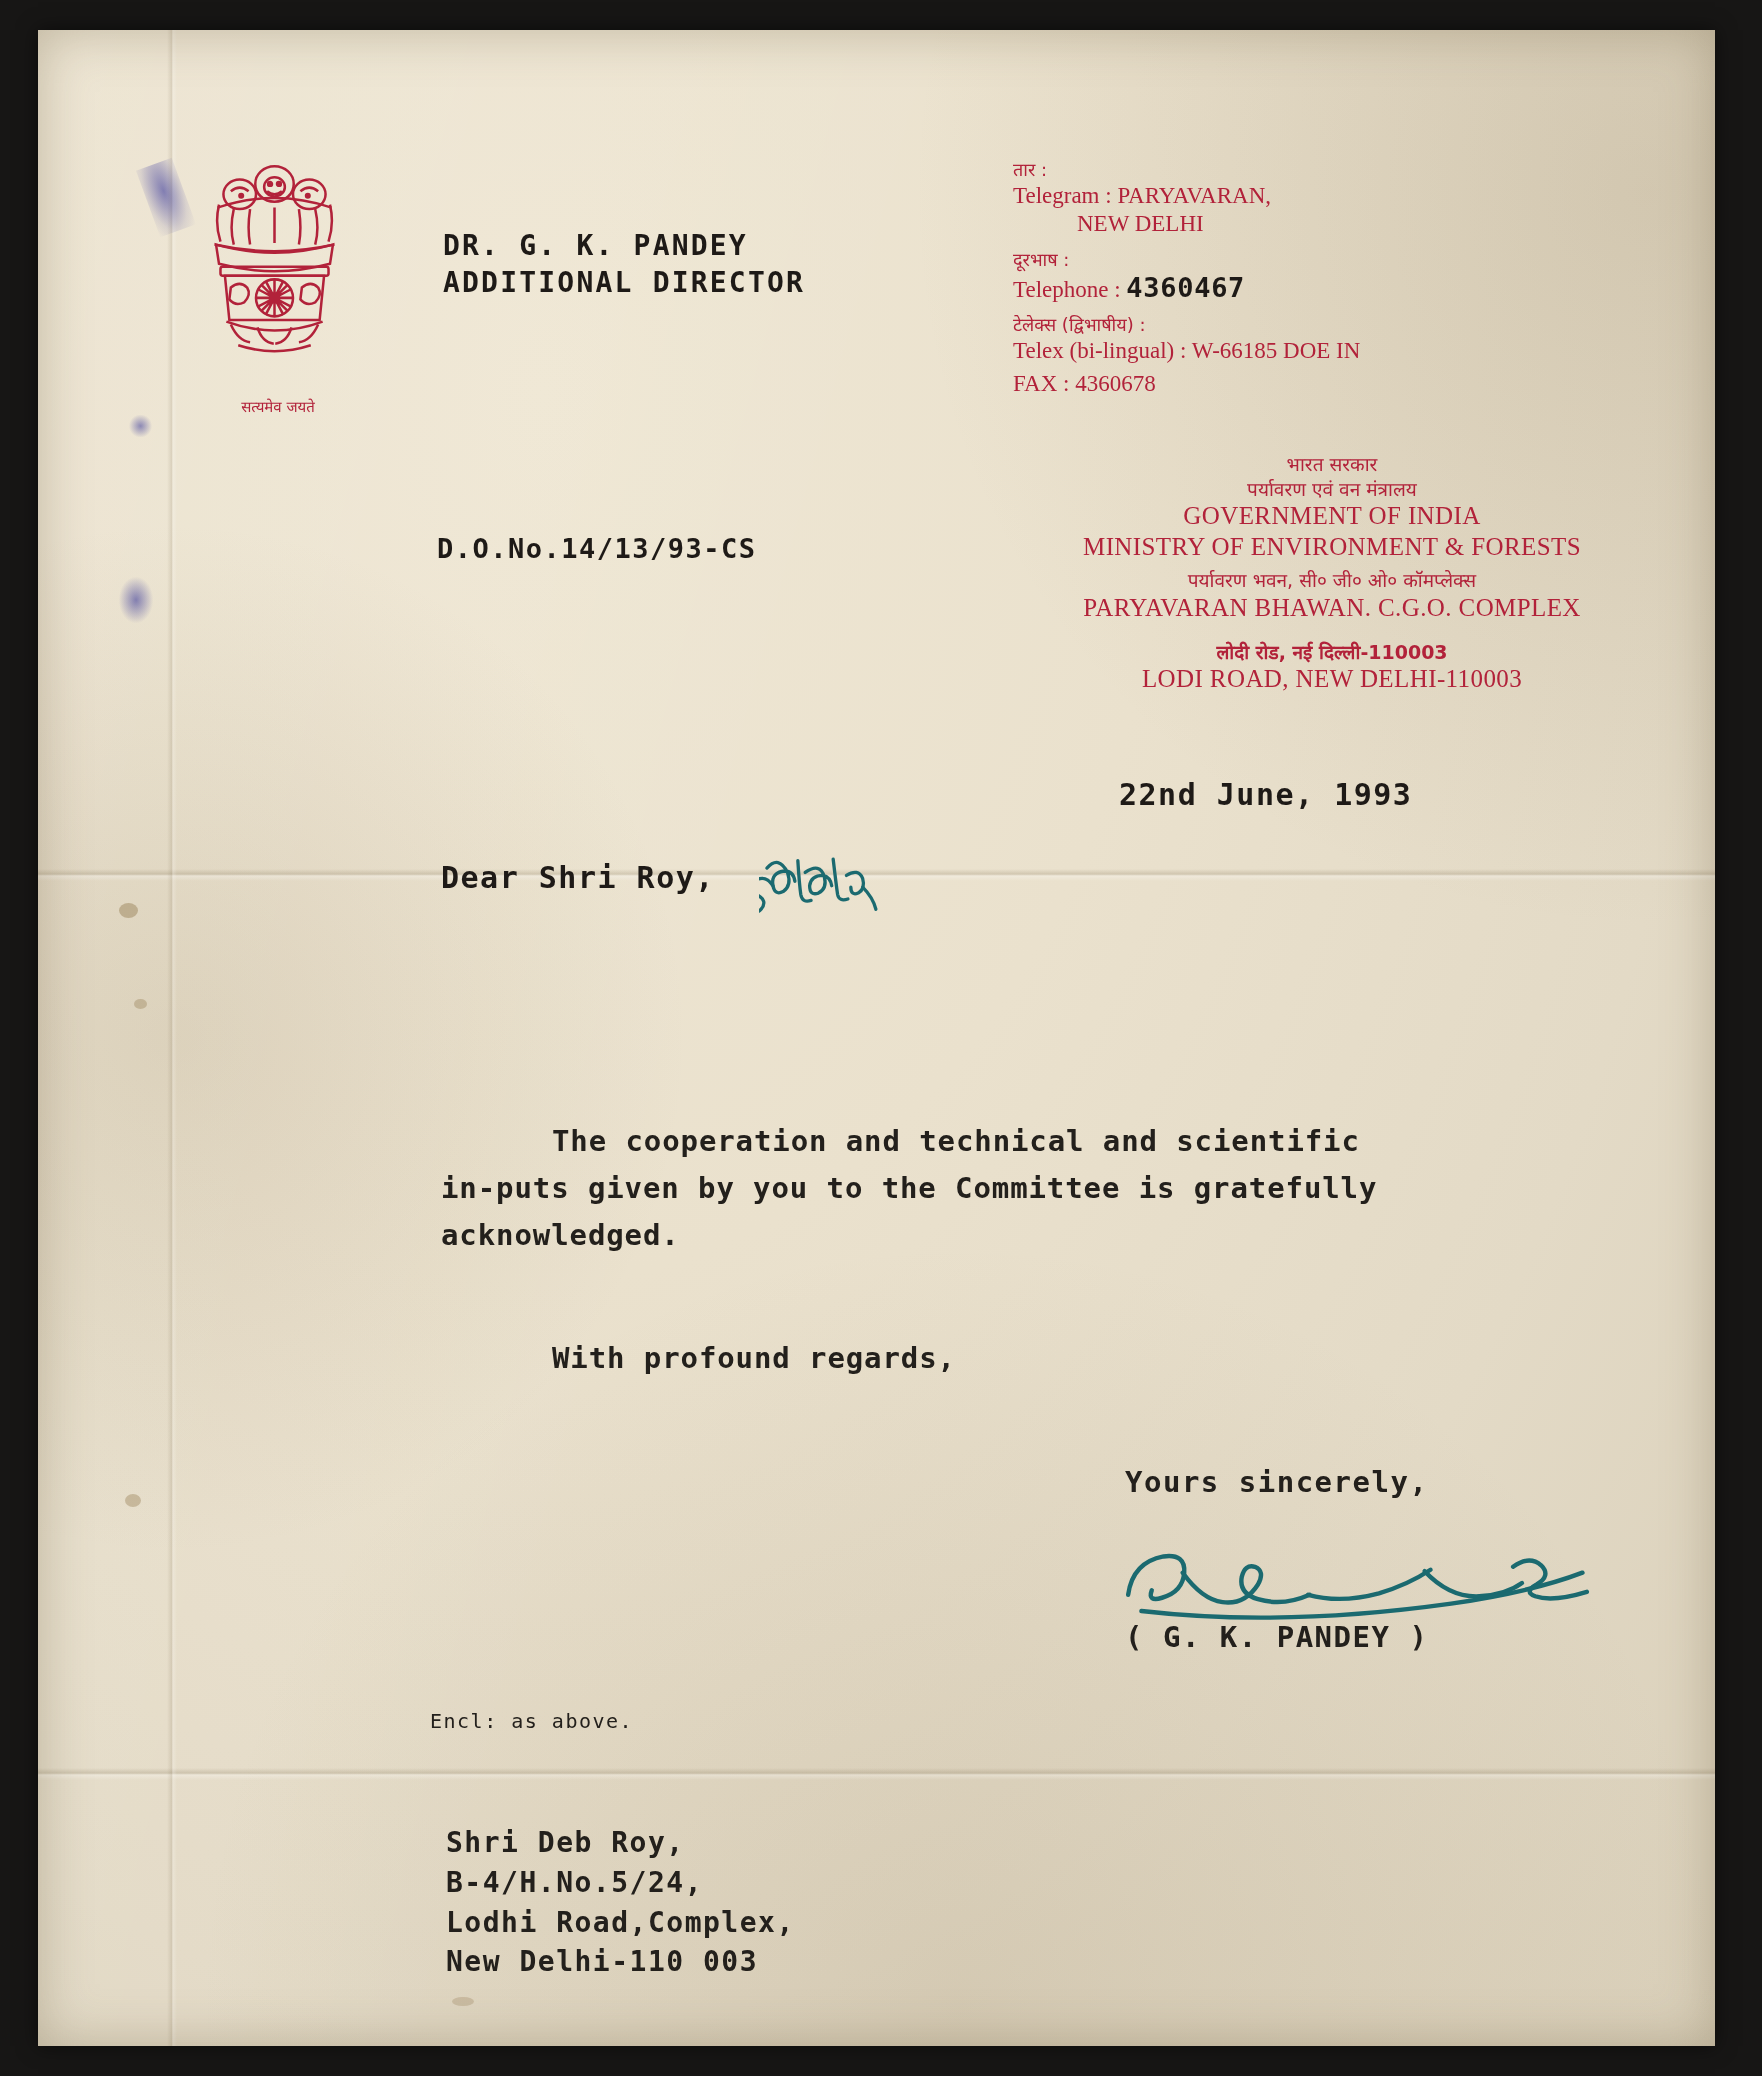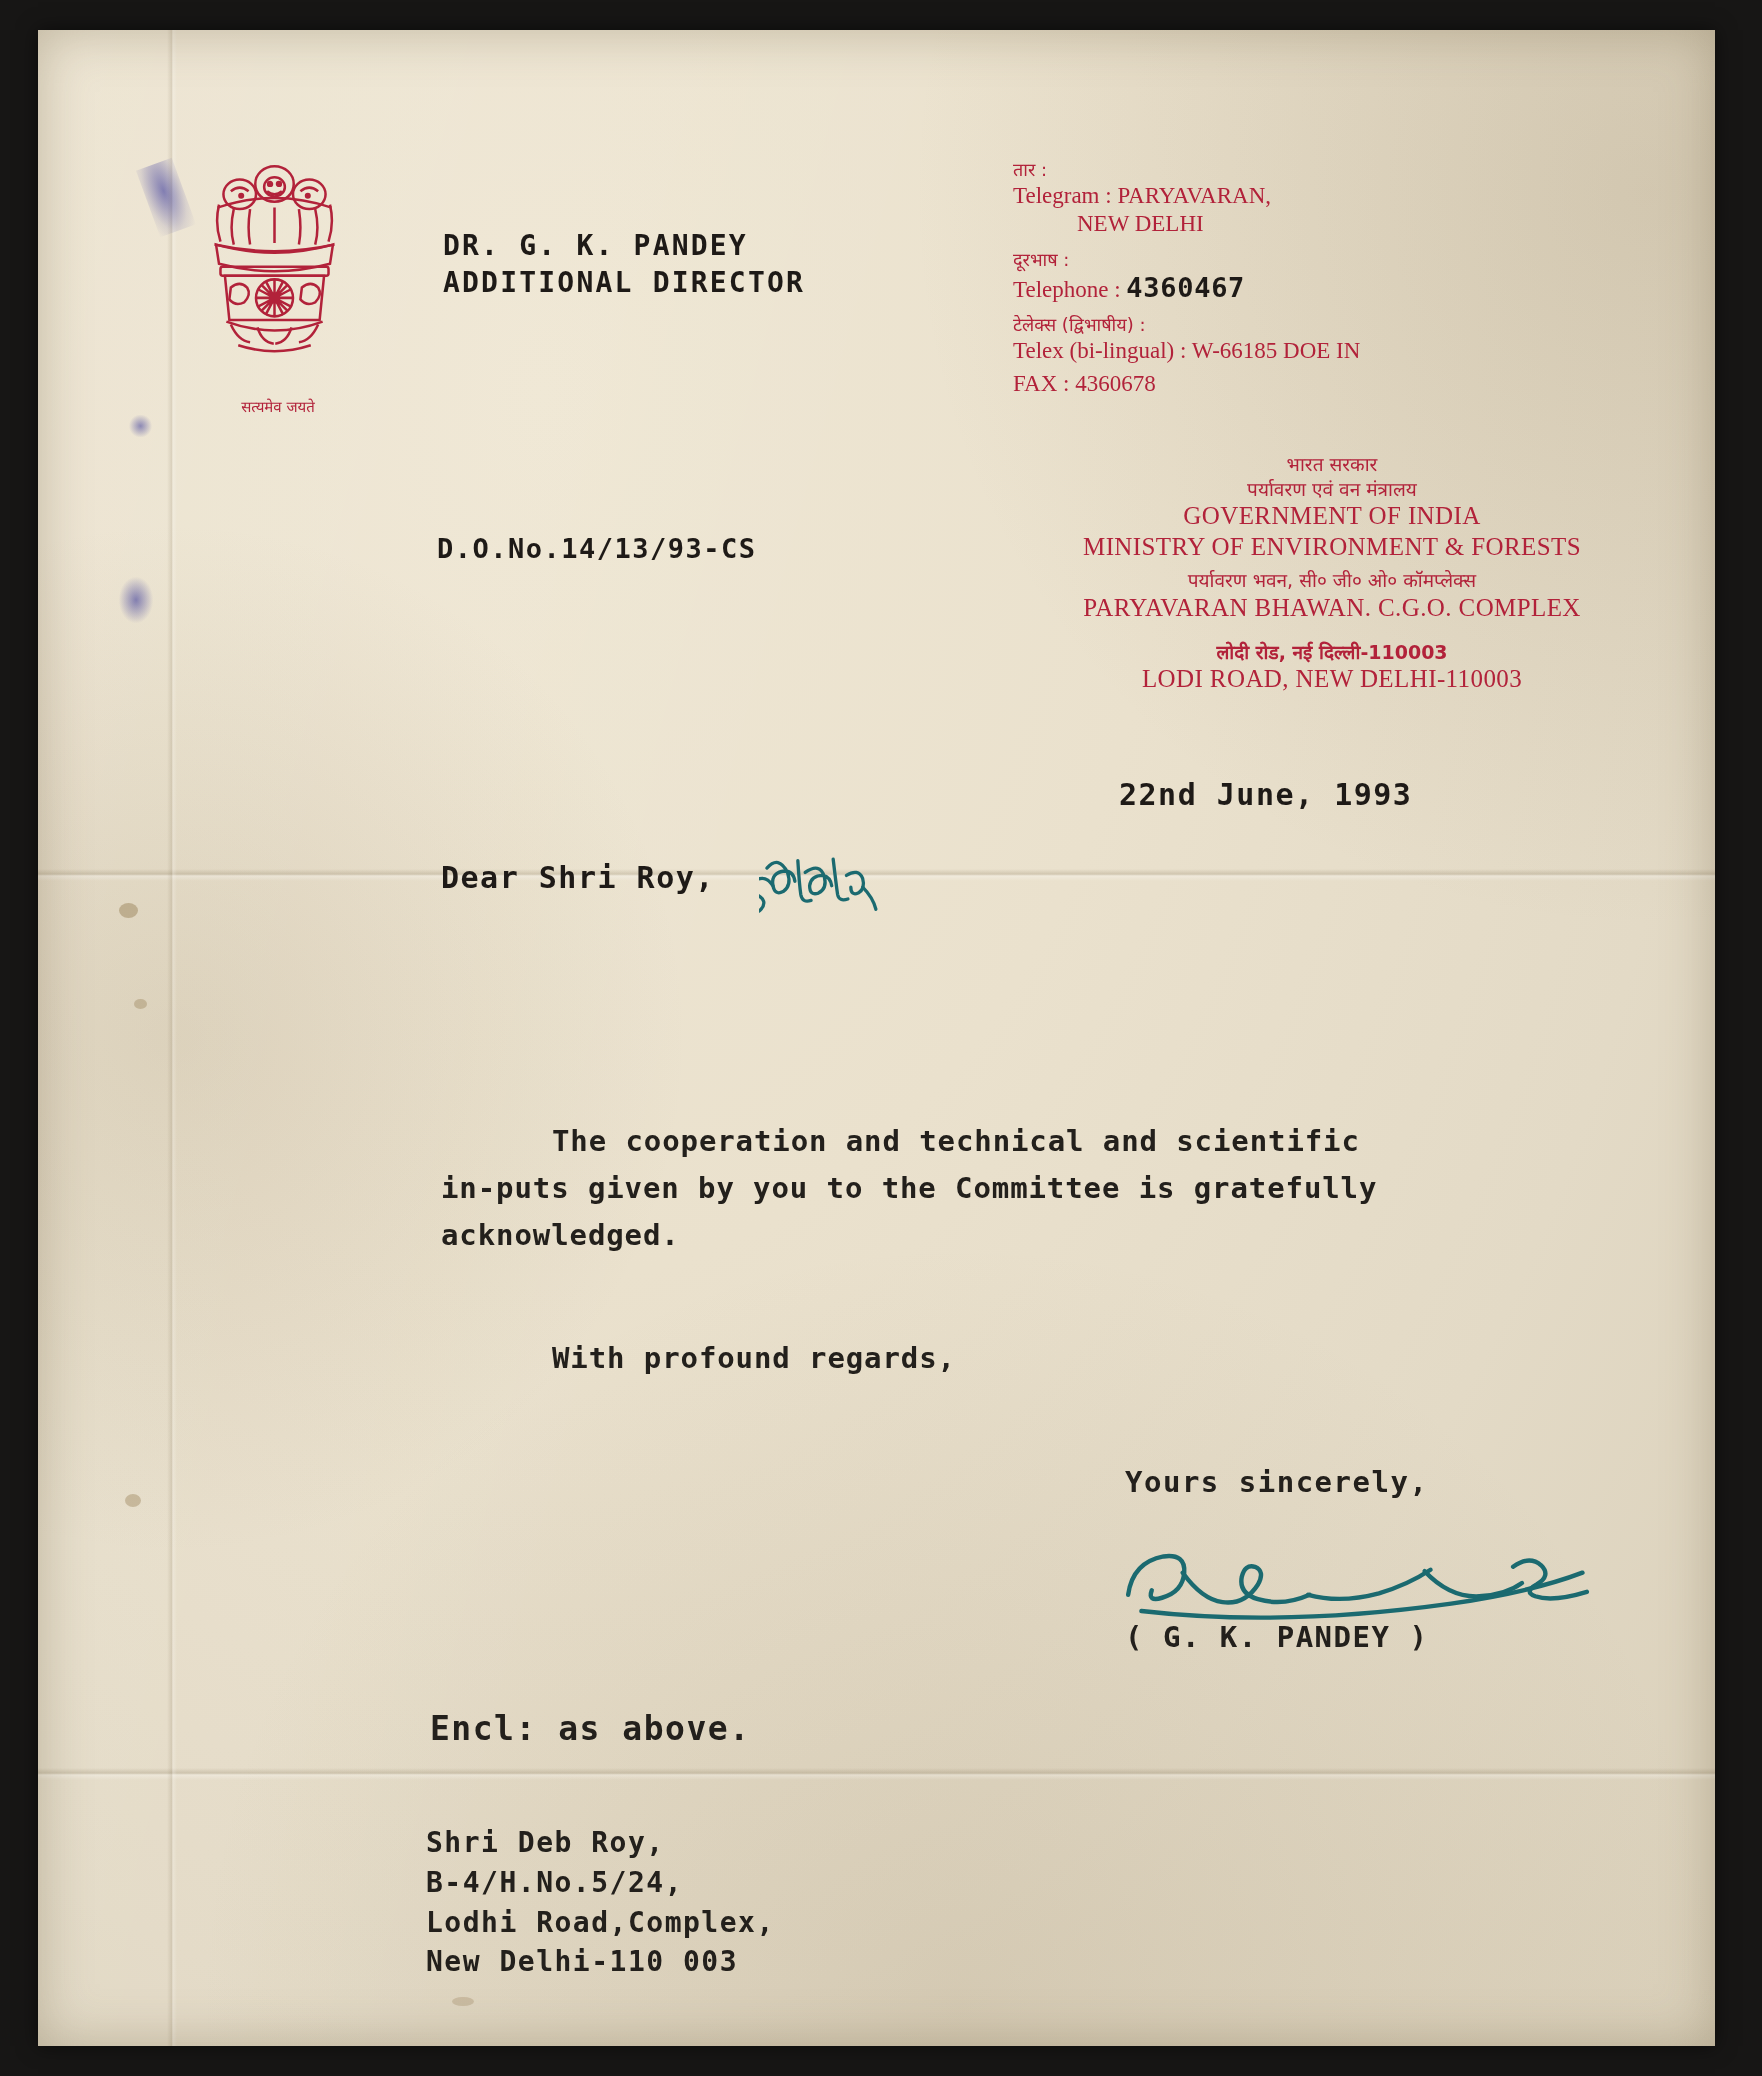--- a/index.html
+++ b/index.html
@@ -255,28 +255,28 @@
     font-weight: bold;
     color: #23201c;
     letter-spacing: 1.5px;
   }
 
   #encl {
     position: absolute;
     left: 392px;
     top: 1679px;
     font-family: "DejaVu Sans Mono", monospace;
-    font-size: 33px;
-    font-weight: bold;
+    font-size: 20px;
+    font-weight: normal;
     color: #23201c;
     letter-spacing: 1.5px;
   }
   #addressee {
     position: absolute;
-    left: 388px;
+    left: 408px;
     top: 1793px;
     font-family: "DejaVu Sans Mono", monospace;
     font-size: 28px;
     font-weight: bold;
     color: #23201c;
     letter-spacing: 1.5px;
     line-height: 1.42;
   }
 
   

